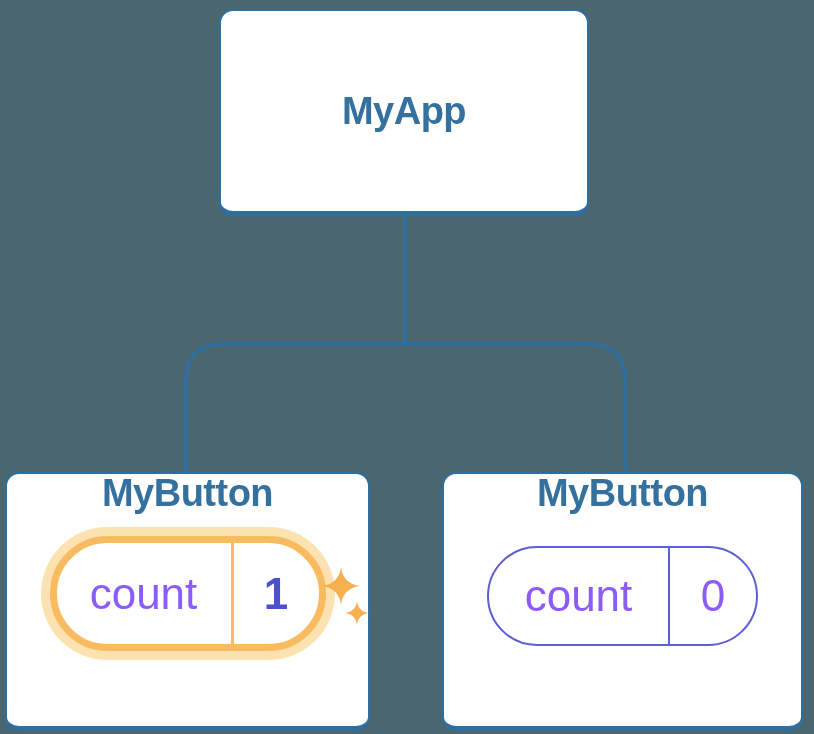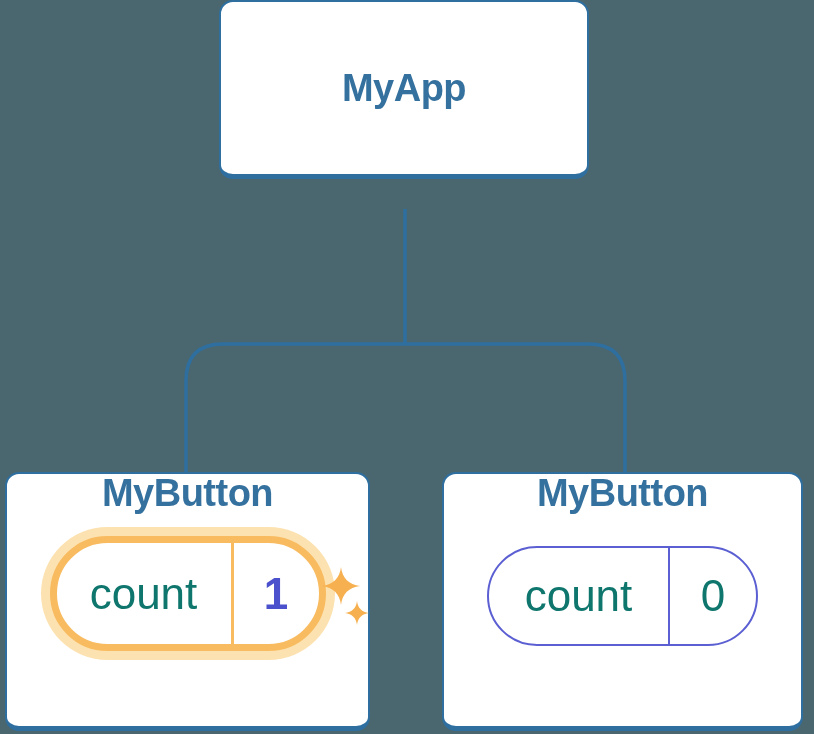--- a/index.html
+++ b/index.html
@@ -25,21 +25,21 @@
   .node {
     position: absolute;
     background: #ffffff;
     border: 2.5px solid #2e6fa0;
     border-bottom-width: 5px;
     border-radius: 14px;
     box-sizing: border-box;
     z-index: 1;
   }
   .node-root {
-    left: 219px; top: 0; width: 370px; height: 179px;
+    left: 219px; top: 9px; width: 370px; height: 207px;
     display: flex; align-items: center; justify-content: center;
   }
   .node-child {
     top: 472px; width: 365px; height: 259px;
     display: flex; flex-direction: column; align-items: center;
   }
   .node-left  { left: 5px; }
   .node-right { left: 442px; width: 361px; }
 
   .node-title {
@@ -56,21 +56,21 @@
     align-items: stretch;
     box-sizing: border-box;
     background: #ffffff;
     border-radius: 999px;
     overflow: hidden;
   }
   .pill-cell {
     display: flex; align-items: center; justify-content: center;
     font-size: 44px;
     line-height: 1;
-    color: #0f766e;
+    color: #8b5cf6;
   }
   .pill-key { flex: 1; }
 
   
   .pill-highlight {
     margin-top: 24px;
     width: 276px; height: 115px;
     border: 7px solid #f8bb60;
     box-shadow: 0 0 0 9px #fce2b0;
   }

